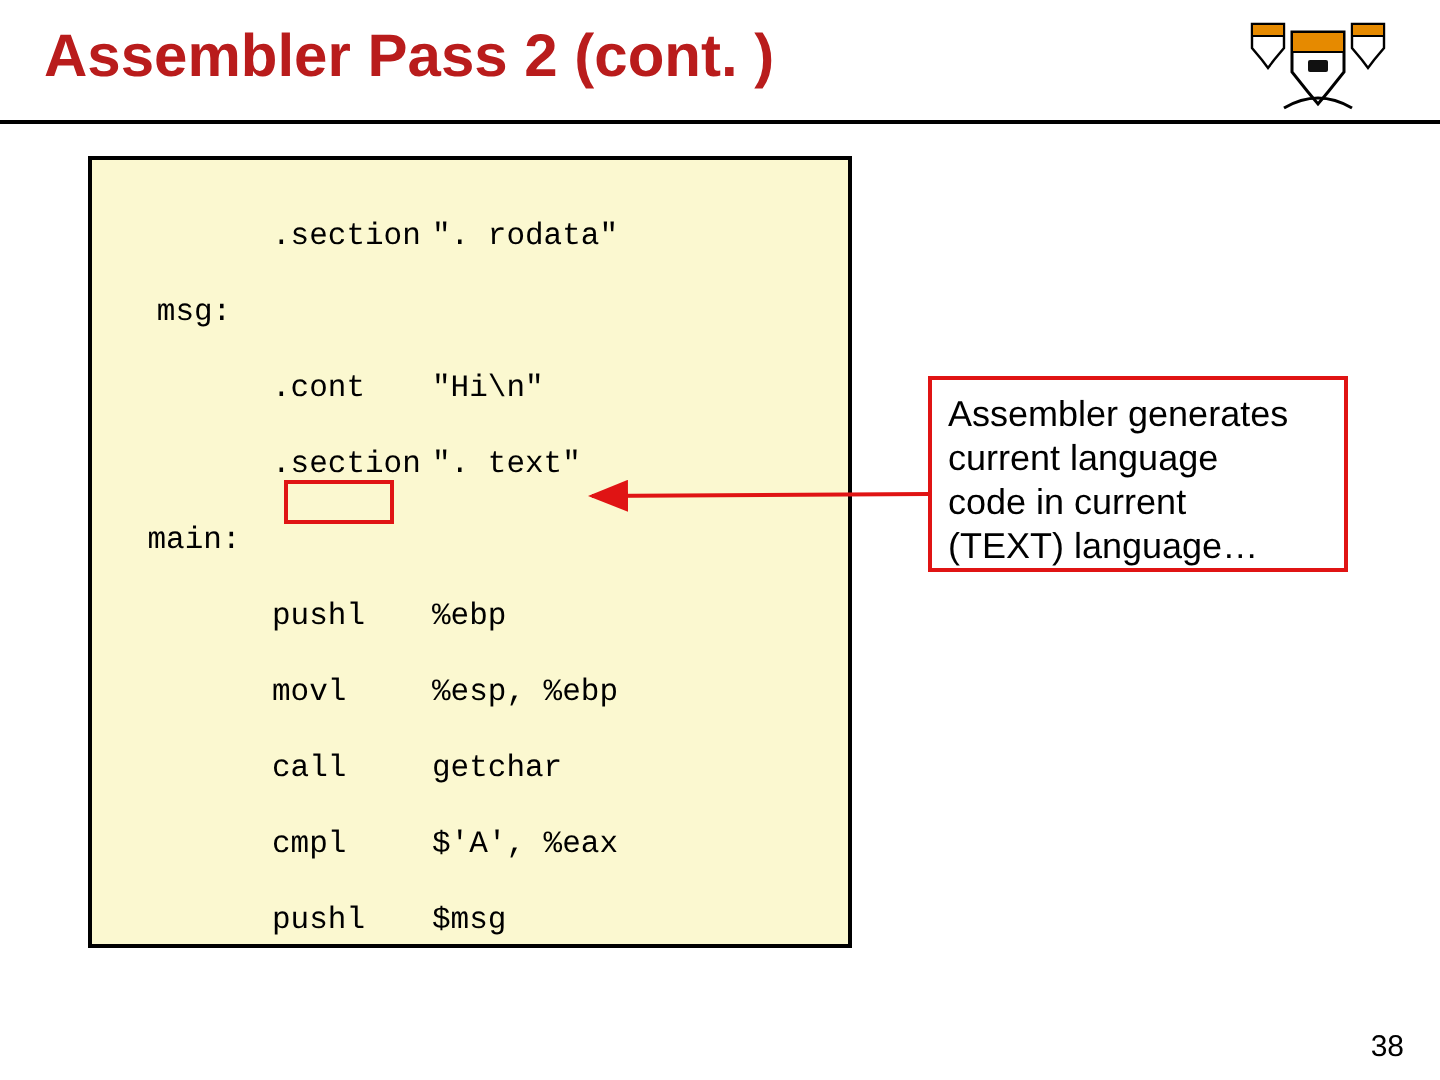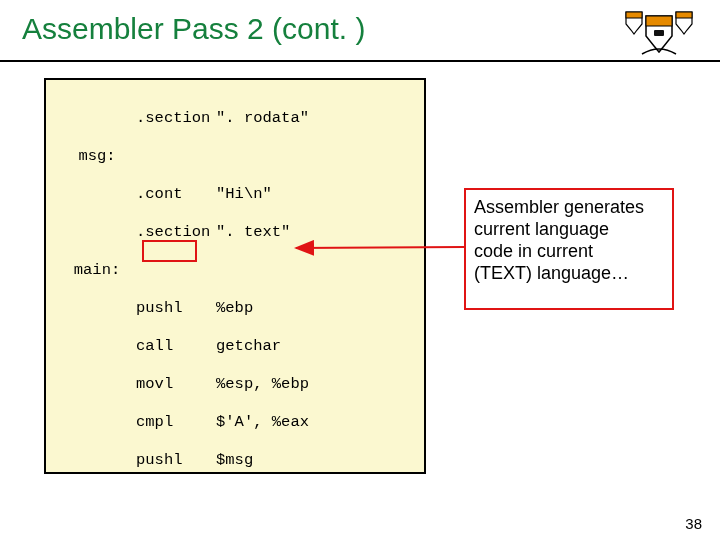--- a/index.html
+++ b/index.html
@@ -16,22 +16,22 @@
     width: 720px;
     height: 540px;
     position: relative;
     box-sizing: border-box;
   }
   .title {
     position: absolute;
     top: 12px;
     left: 22px;
     font-size: 30px;
-    font-weight: normal;
-    color: #15803d;
+    font-weight: bold;
+    color: #b91c1c;
   }
   .rule {
     position: absolute;
     top: 60px;
     left: 0;
     width: 720px;
     height: 2px;
     background: #000;
   }
   .crest {
@@ -75,21 +75,21 @@
     top: 150px;
     width: 55px;
     height: 22px;
   }
   .callout {
     position: absolute;
     top: 188px;
     left: 464px;
     width: 210px;
     border: 2px solid #e01414;
-    padding: 6px 8px 24px 8px;
+    padding: 6px 8px 0 8px;
     font-size: 18px;
     line-height: 22px;
     color: #000;
     box-sizing: border-box;
   }
   .arrow-svg {
     position: absolute;
     top: 0;
     left: 0;
     width: 720px;
@@ -128,22 +128,22 @@
   <div class="rule"></div>
 
   <div class="codebox">
     <div class="code">
 <span class="row"><span class="lbl"></span><span class="mn">.section</span><span class="op">". rodata"</span></span>
 <span class="row"><span class="lbl">msg:</span><span class="mn"></span><span class="op"></span></span>
 <span class="row"><span class="lbl"></span><span class="mn">.cont</span><span class="op">"Hi\n"</span></span>
 <span class="row"><span class="lbl"></span><span class="mn">.section</span><span class="op">". text"</span></span>
 <span class="row"><span class="lbl">main:</span><span class="mn"></span><span class="op"></span></span>
 <span class="row"><span class="lbl"></span><span class="mn">pushl</span><span class="op">%ebp</span></span>
+<span class="row"><span class="lbl"></span><span class="mn">movl</span><span class="op">%esp, %ebp</span></span>
 <span class="row"><span class="lbl"></span><span class="mn">call</span><span class="op">getchar</span></span>
-<span class="row"><span class="lbl"></span><span class="mn">movl</span><span class="op">%esp, %ebp</span></span>
 <span class="row"><span class="lbl"></span><span class="mn">cmpl</span><span class="op">$'A', %eax</span></span>
 <span class="row"><span class="lbl"></span><span class="mn">pushl</span><span class="op">$msg</span></span>
 
 
 
 
 
 
 
       <div class="redbox call"></div>

